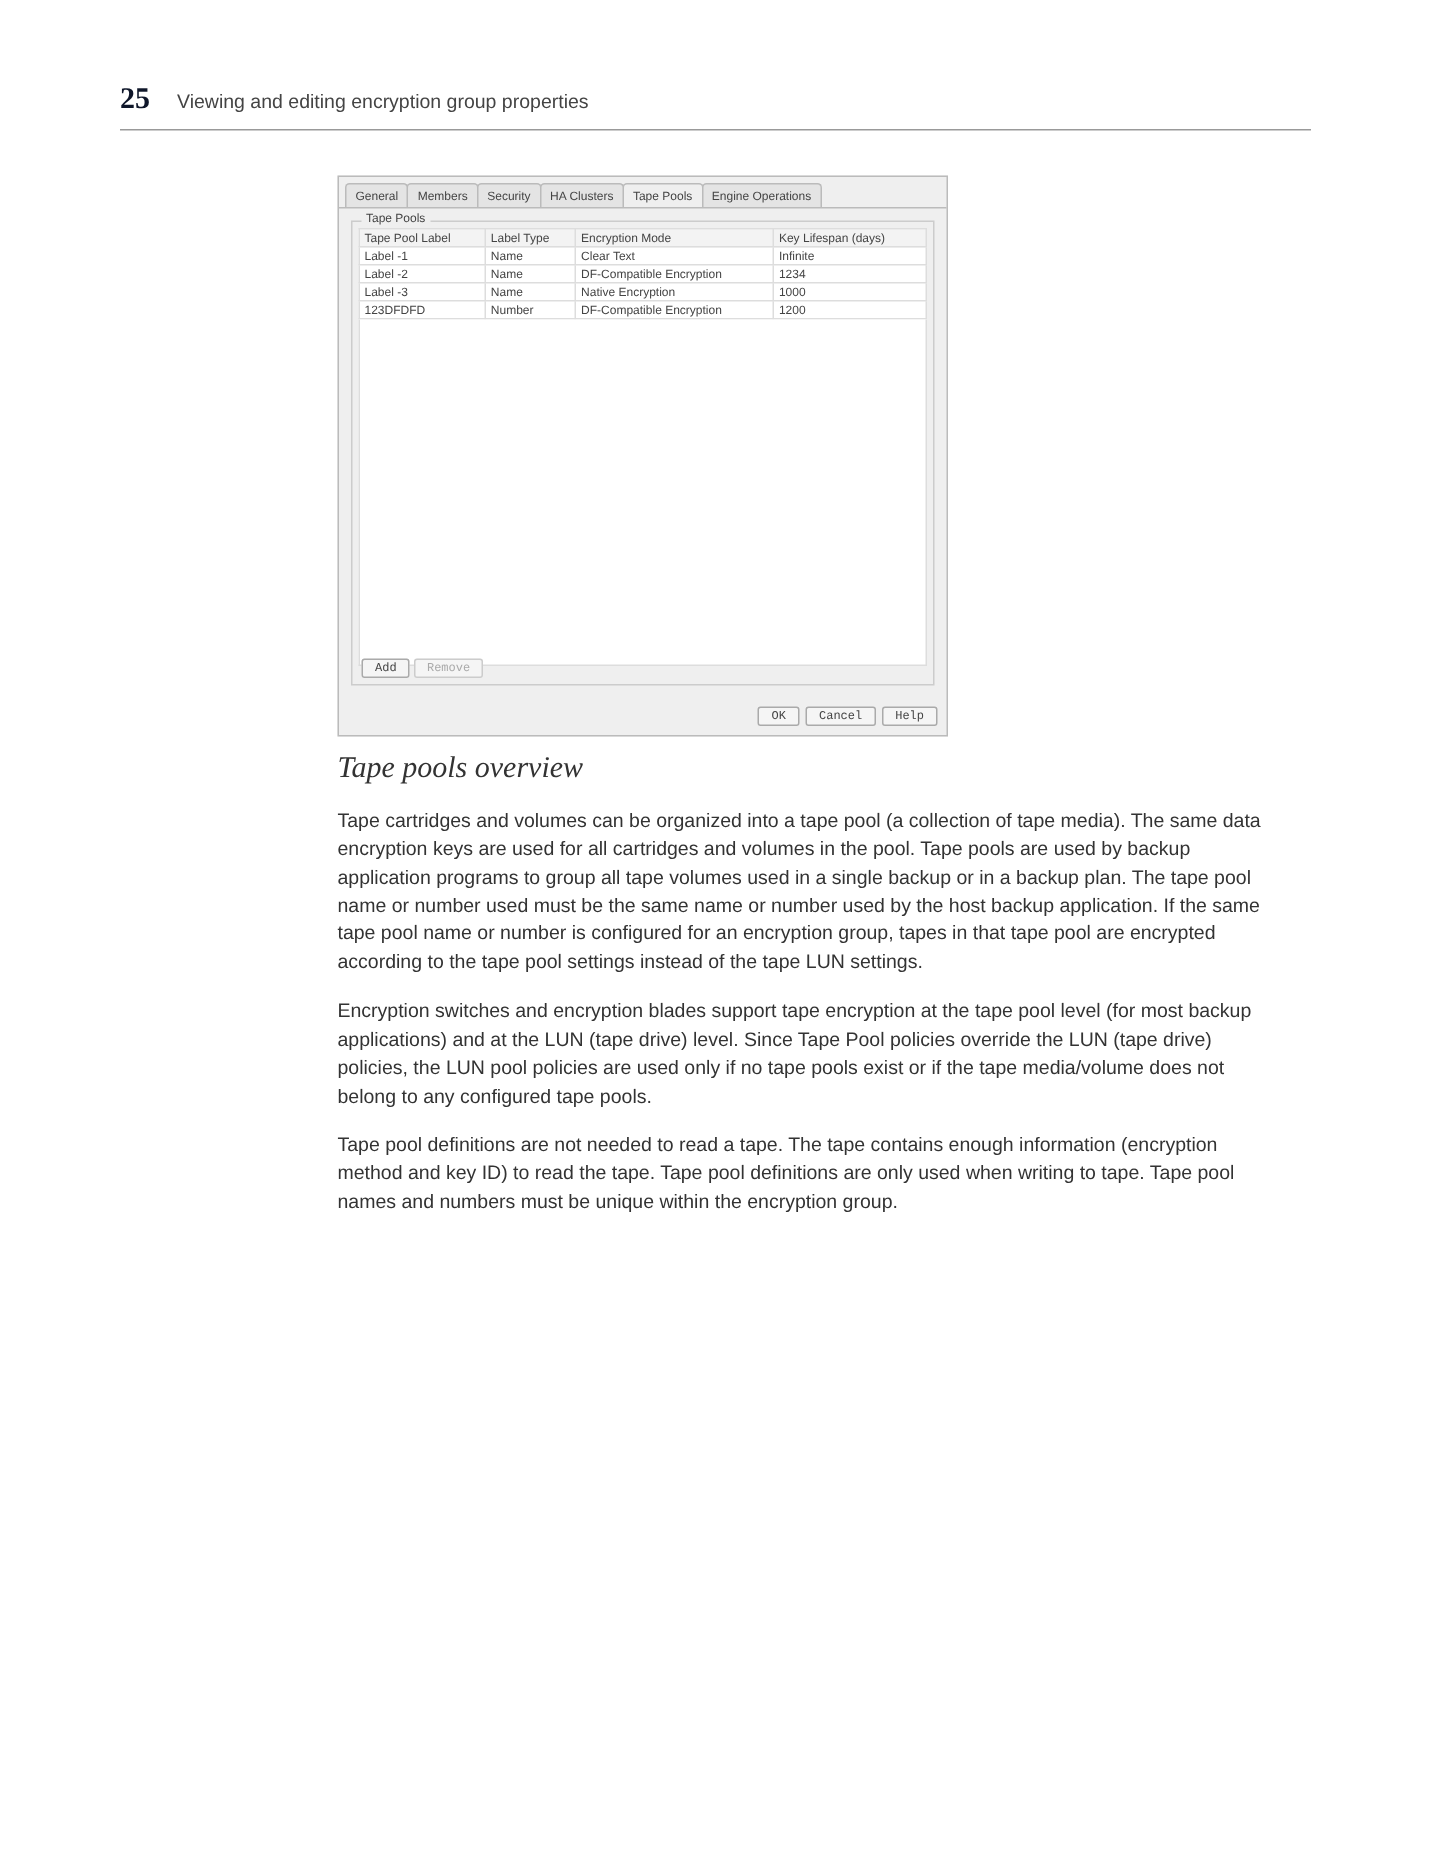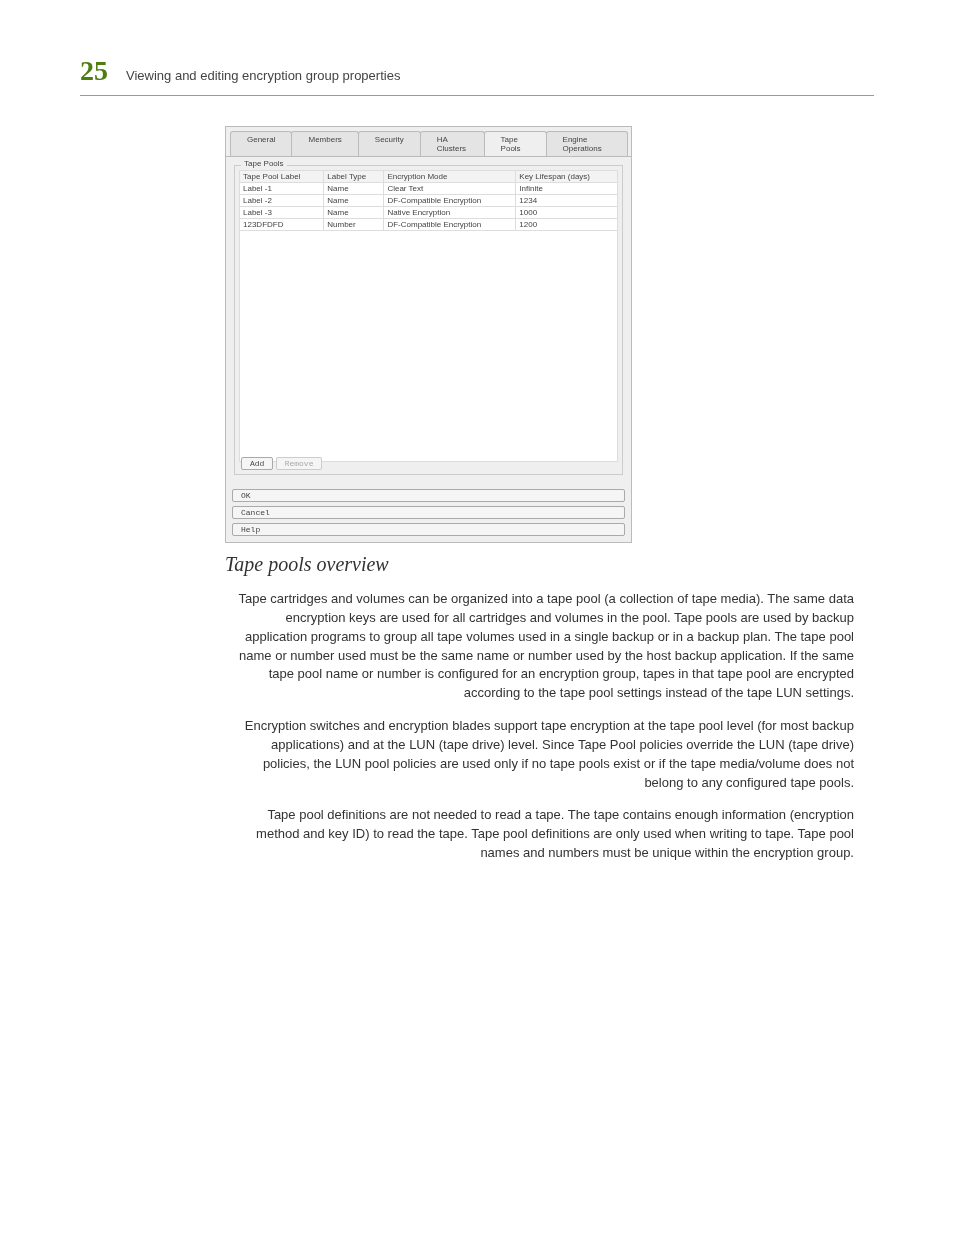--- a/index.html
+++ b/index.html
@@ -17,23 +17,23 @@
     padding: 55px 80px 0 80px;
   }
   .header {
     display: flex;
     align-items: baseline;
     border-bottom: 1px solid #999;
     padding-bottom: 8px;
     margin-bottom: 30px;
   }
   .chapnum {
-    font-size: 28px;
+    font-size: 20px;
     font-weight: bold;
-    color: #4d7c0f;
+    color: #0f172a;
     margin-right: 18px;
     font-family: Georgia, 'Times New Roman', serif;
   }
   .section-title {
     font-size: 13px;
     color: #444;
   }
   .figure-wrap {
     margin-left: 145px;
     margin-right: 80px;
@@ -46,21 +46,21 @@
     font-size: 8px;
     color: #444;
   }
   .tabs {
     display: flex;
     border-bottom: 1px solid #bbb;
     padding: 4px 4px 0 4px;
     gap: 0;
   }
   .tab {
-    padding: 3px 16px;
+    padding: 3px 6px;
     border: 1px solid #bbb;
     border-bottom: none;
     background: #e4e4e4;
     border-top-left-radius: 3px;
     border-top-right-radius: 3px;
     margin-right: -1px;
     color: #444;
     font-size: 8px;
   }
   .tab.active {
@@ -108,21 +108,20 @@
   .btn-row {
     position: absolute;
     bottom: 6px;
     left: 6px;
   }
   .dlg-buttons {
     display: flex;
     justify-content: flex-end;
     padding: 6px;
     gap: 4px;
-    flex-direction: column;
   }
   .btn {
     border: 1px solid #aaa;
     background: #f5f5f5;
     padding: 1px 8px;
     font-size: 8px;
     border-radius: 2px;
     color: #444;
     font-family: Liberation Mono, monospace;
   }
@@ -148,21 +147,20 @@
     font-weight: normal;
     font-size: 20px;
     color: #333;
     margin: 0 0 14px 0;
   }
   .overview p {
     font-size: 13px;
     line-height: 1.45;
     color: #333;
     margin: 0 0 14px 0;
-    text-align: right;
   }
 </style>
 </head>
 <body>
 
 <div class="page">
 
   <div class="header">
     <div class="chapnum">25</div>
     <div class="section-title">Viewing and editing encryption group properties</div>

